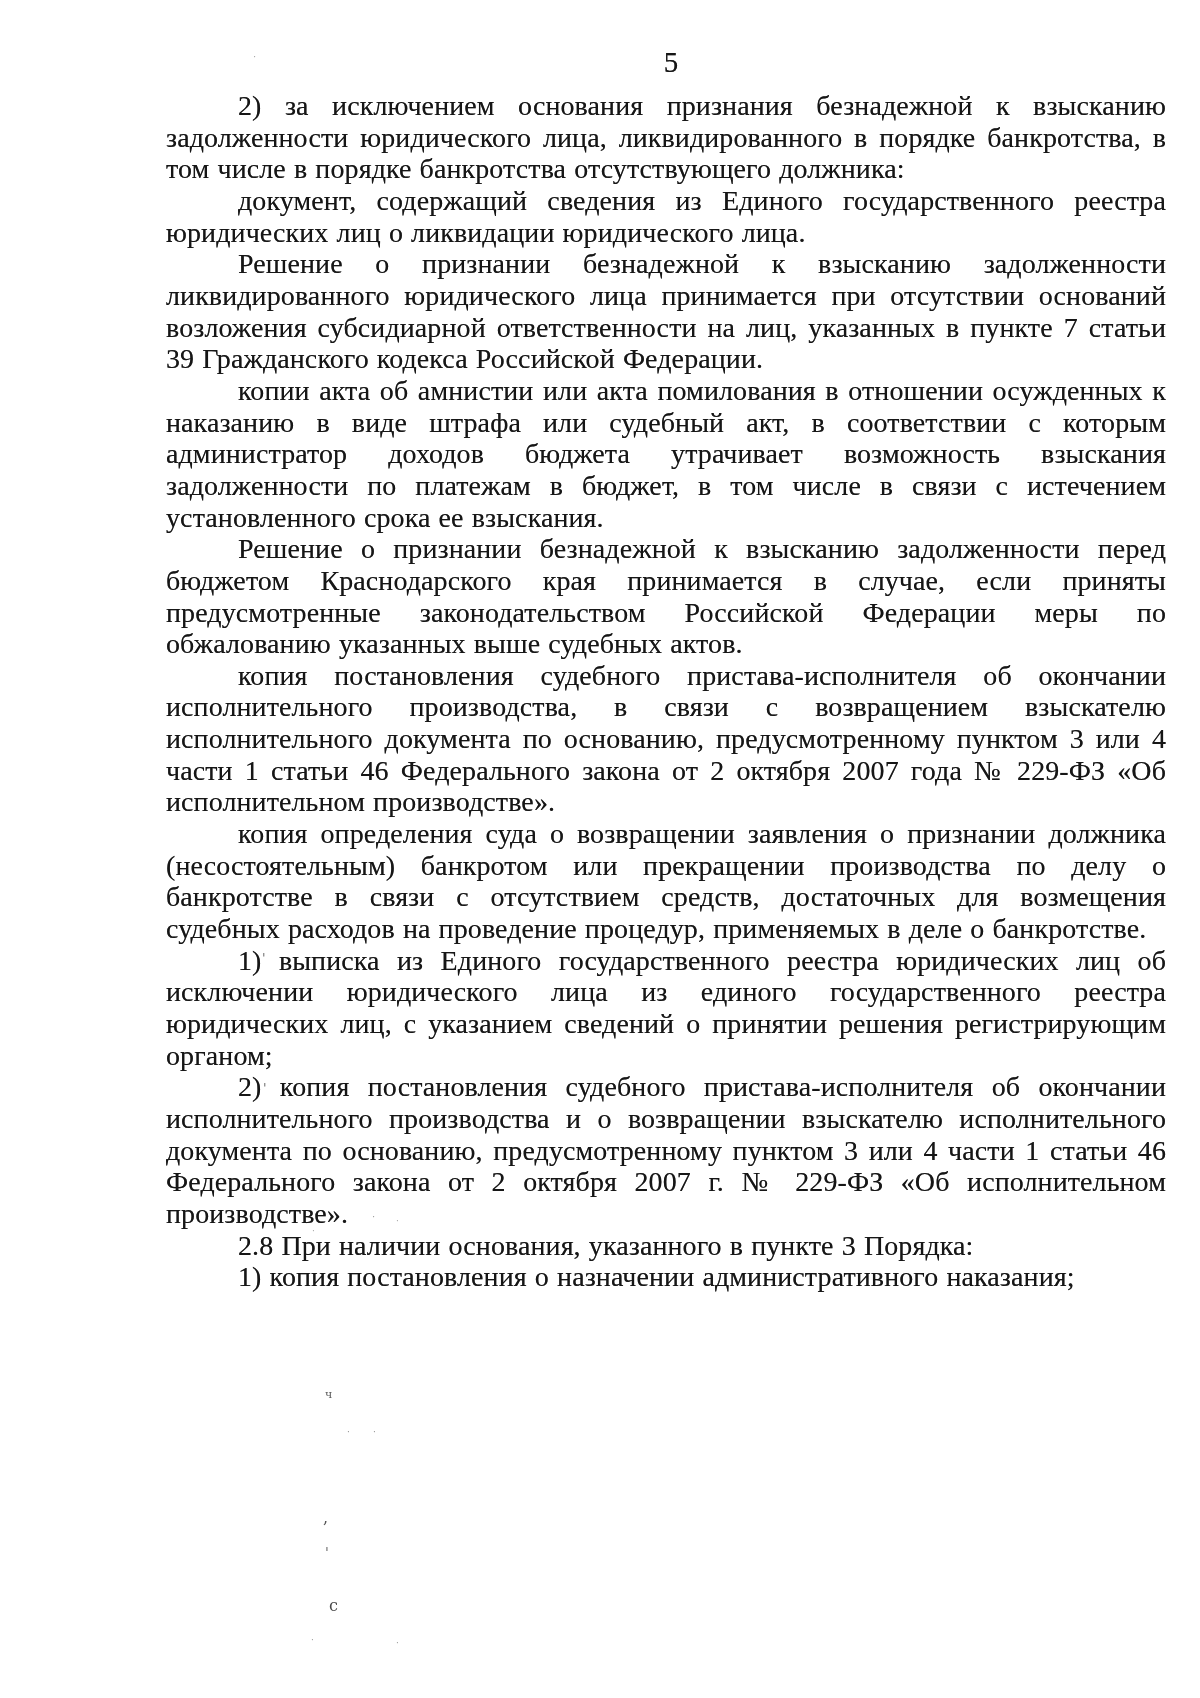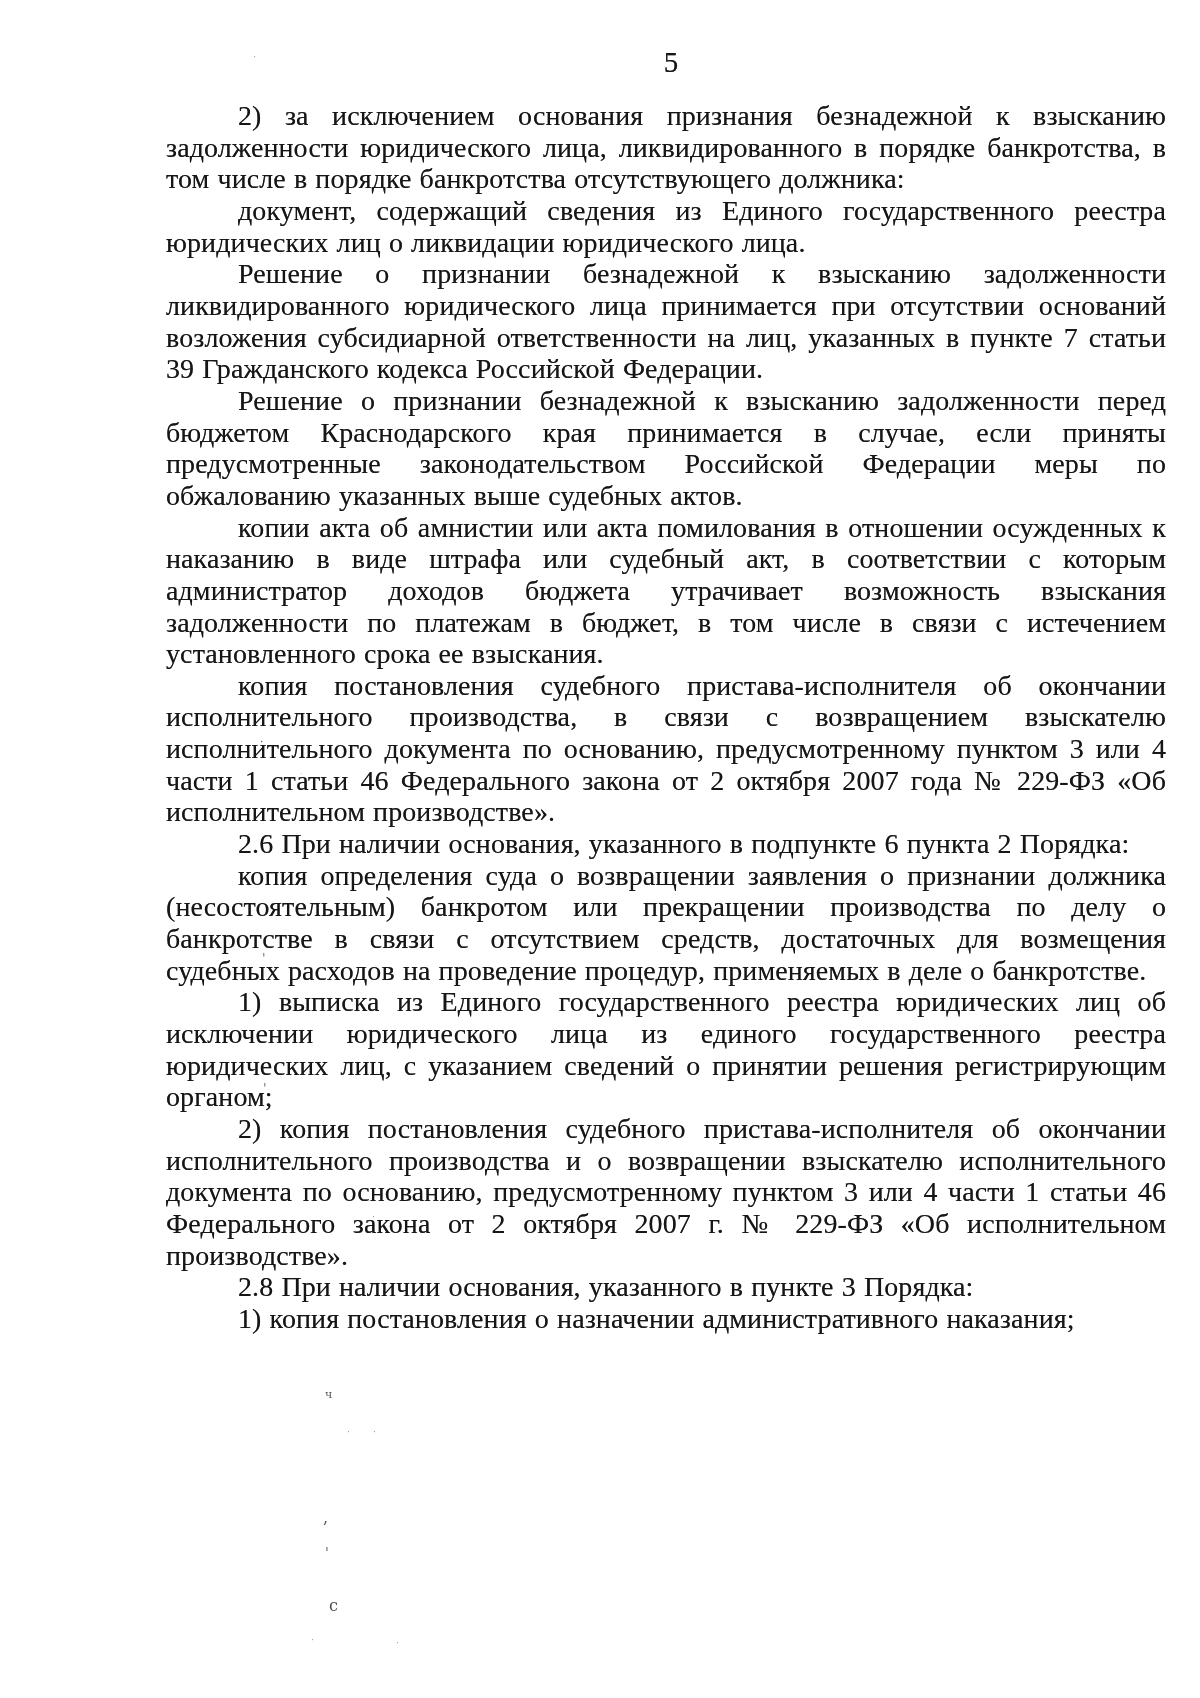--- a/index.html
+++ b/index.html
@@ -21,21 +21,21 @@
     position: absolute;
     top: 46px;
     left: 671px;
     transform: translateX(-50%);
     font-size: 29px;
     line-height: 32px;
     text-shadow: 0 0 0.6px rgba(22,22,22,0.65);
   }
   .content {
     position: absolute;
-    top: 100px;
+    top: 90px;
     left: 166px;
     width: 1000px;
     font-size: 28px;
     line-height: 31.65px;
     text-align: justify;
     text-justify: inter-word;
     letter-spacing: 0.1px;
     text-shadow: 0 0 0.6px rgba(22,22,22,0.6);
     word-spacing: 1px;
   }
@@ -56,24 +56,23 @@
 <body style="background: rgb(255, 255, 255);">
 
 <div class="page" style="color: rgb(22, 22, 22);">
 
   <div class="page-number">5</div>
 
   <div class="content">
     <p>2) за исключением основания признания безнадежной к взысканию задолженности юридического лица, ликвидированного в порядке банкротства, в том числе в порядке банкротства отсутствующего должника:</p>
     <p>документ, содержащий сведения из Единого государственного реестра юридических лиц о ликвидации юридического лица.</p>
     <p>Решение о признании безнадежной к взысканию задолженности ликвидированного юридического лица принимается при отсутствии оснований возложения субсидиарной ответственности на лиц, указанных в пункте 7 статьи 39 Гражданского кодекса Российской Федерации.</p>
+    <p>копии акта об амнистии или акта помилования в отношении осужденных к наказанию в виде штрафа или судебный акт, в соответствии с которым администратор доходов бюджета утрачивает возможность взыскания задолженности по платежам в бюджет, в том числе в связи с истечением установленного срока ее взыскания.</p>
     <p>Решение о признании безнадежной к взысканию задолженности перед бюджетом Краснодарского края принимается в случае, если приняты предусмотренные законодательством Российской Федерации меры по обжалованию указанных выше судебных актов.</p>
-    <p>копии акта об амнистии или акта помилования в отношении осужденных к наказанию в виде штрафа или судебный акт, в соответствии с которым администратор доходов бюджета утрачивает возможность взыскания задолженности по платежам в бюджет, в том числе в связи с истечением установленного срока ее взыскания.</p>
     <p>копия постановления судебного пристава-исполнителя об окончании исполнительного производства, в связи с возвращением взыскателю исполнительного документа по основанию, предусмотренному пунктом 3 или 4 части 1 статьи 46 Федерального закона от 2 октября 2007 года № 229-ФЗ «Об исполнительном производстве».</p>
-    <p>2.6 При наличии основания, указанного в подпункте 6 пункта 2 Порядка:</p>
     <p>копия определения суда о возвращении заявления о признании должника (несостоятельным) банкротом или прекращении производства по делу о банкротстве в связи с отсутствием средств, достаточных для возмещения судебных расходов на проведение процедур, применяемых в деле о банкротстве.</p>
     <p>1) выписка из Единого государственного реестра юридических лиц об исключении юридического лица из единого государственного реестра юридических лиц, с указанием сведений о принятии решения регистрирующим органом;</p>
     <p>2) копия постановления судебного пристава-исполнителя об окончании исполнительного производства и о возвращении взыскателю исполнительного документа по основанию, предусмотренному пунктом 3 или 4 части 1 статьи 46 Федерального закона от 2 октября 2007 г. № 229-ФЗ «Об исполнительном производстве».</p>
     <p>2.8 При наличии основания, указанного в пункте 3 Порядка:</p>
     <p>1) копия постановления о назначении административного наказания;</p>
   </div>
 
   <div id="artifacts-layer">
       <span class="artifact" style="left: 253px; top: 52px; font-size: 10px; opacity: 0.45;">·</span>
       <span class="artifact" style="left: 260px; top: 737px; font-size: 11px; opacity: 0.75;">·</span>

